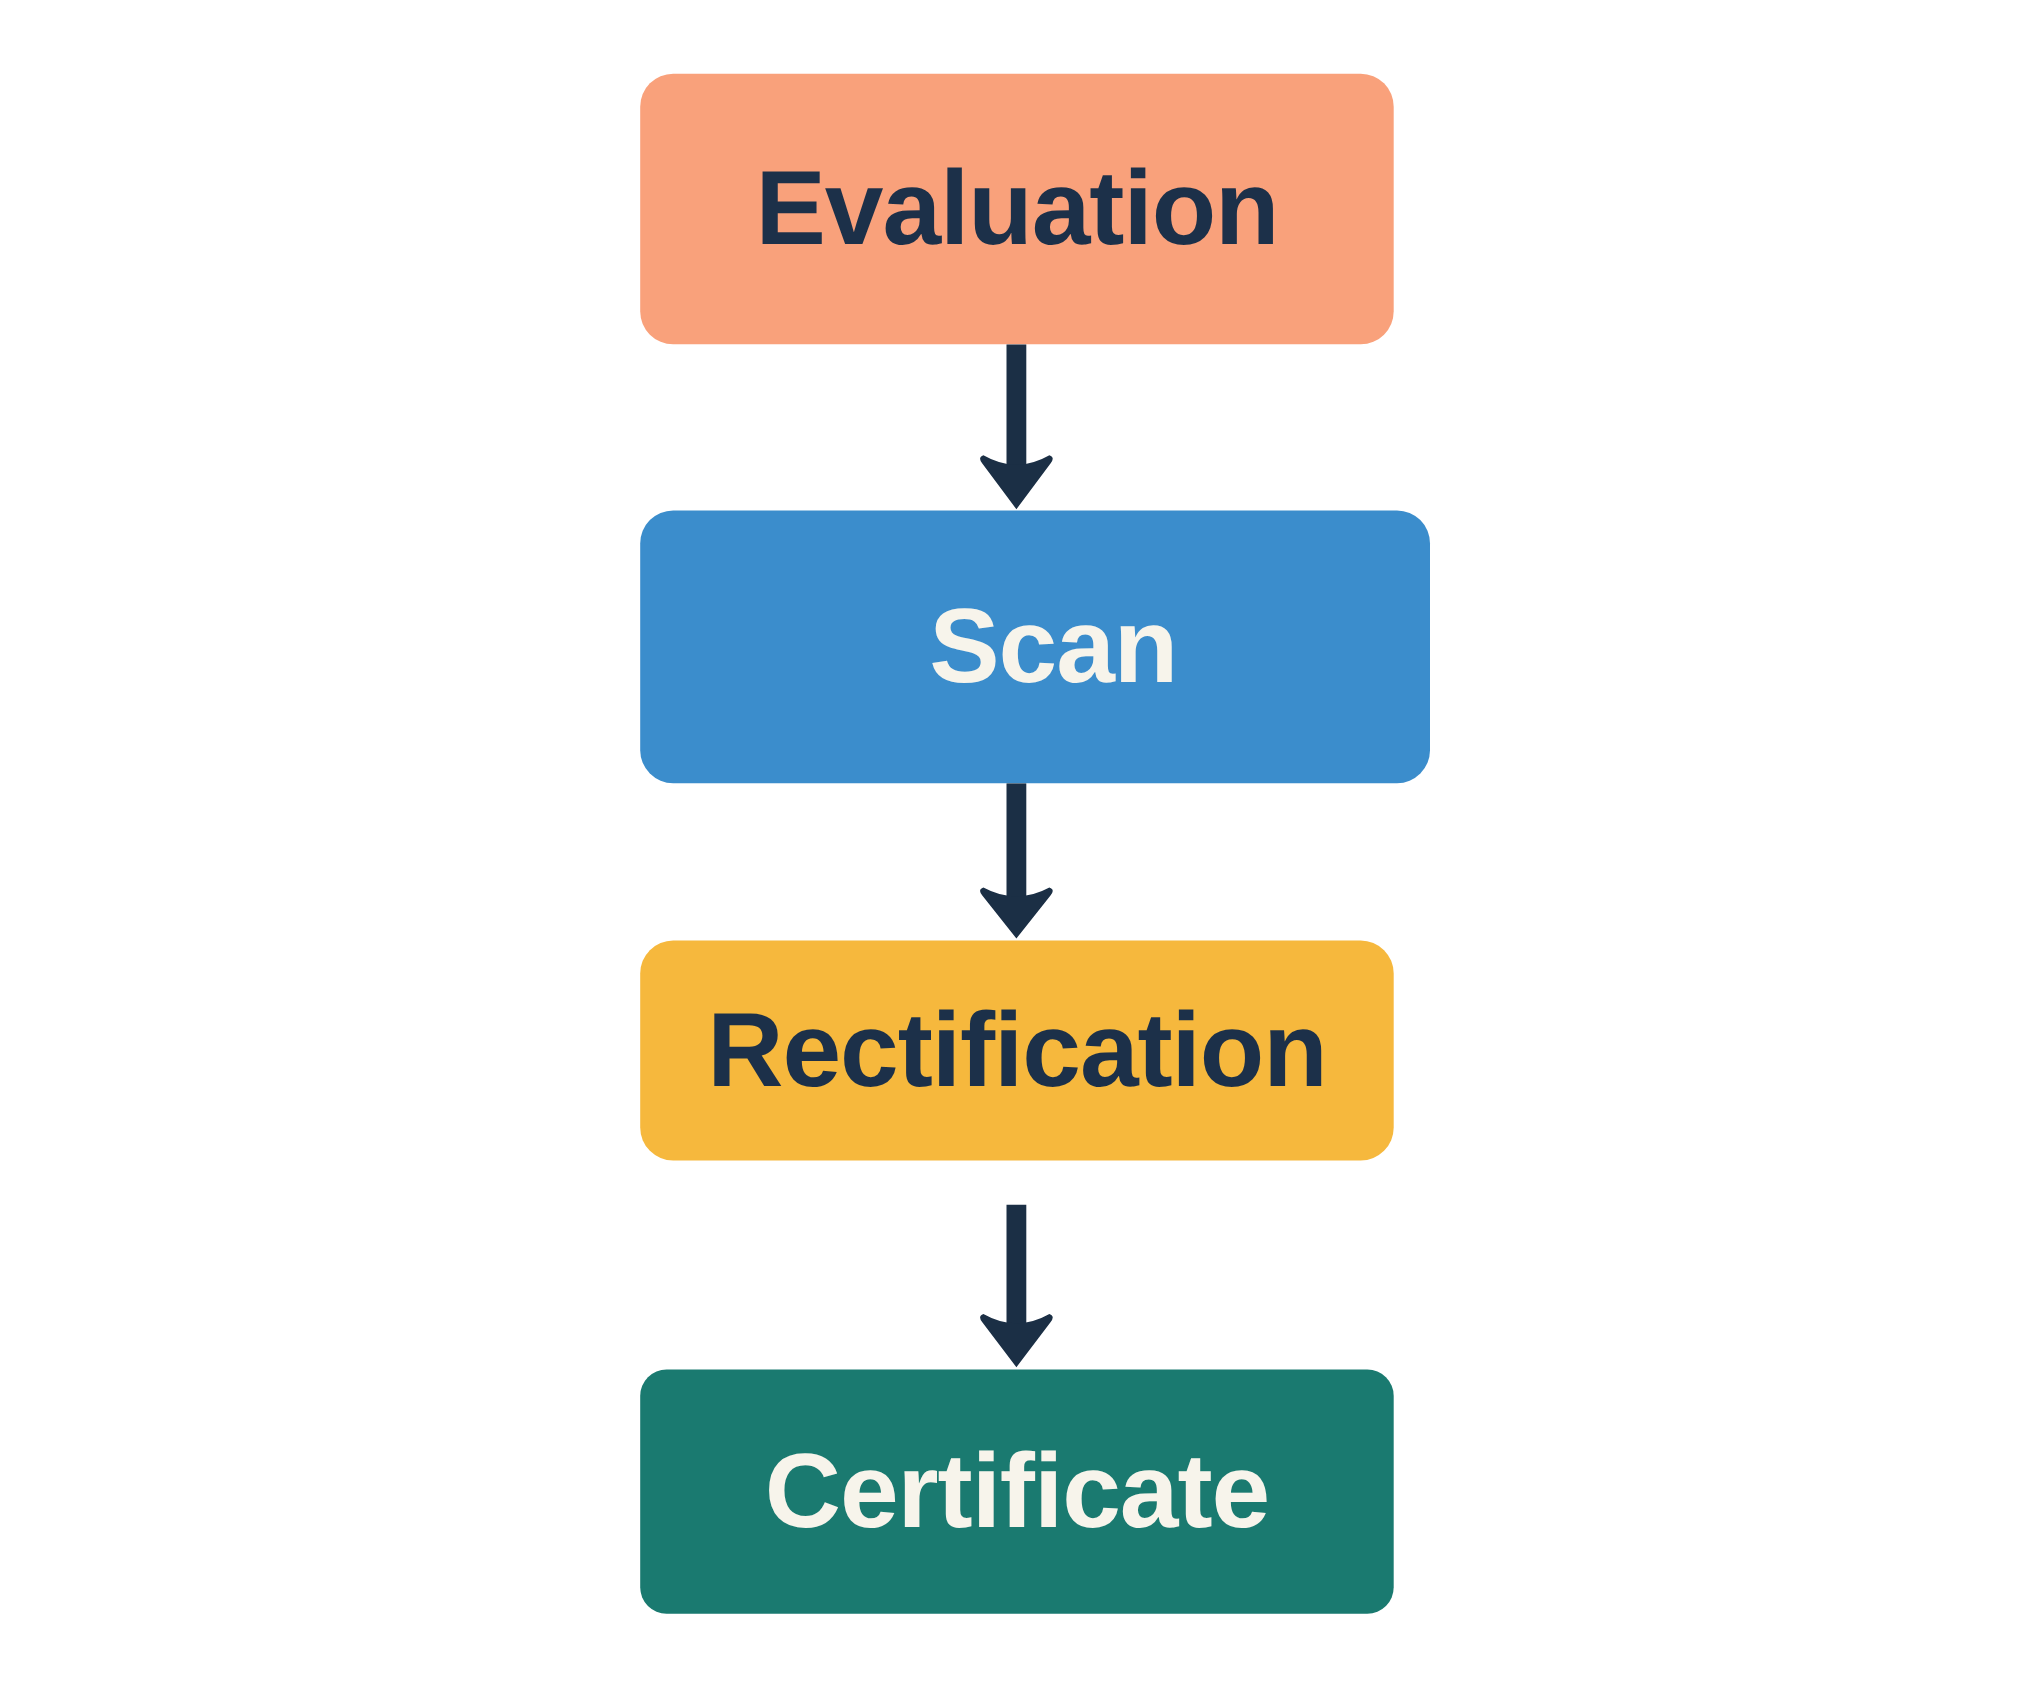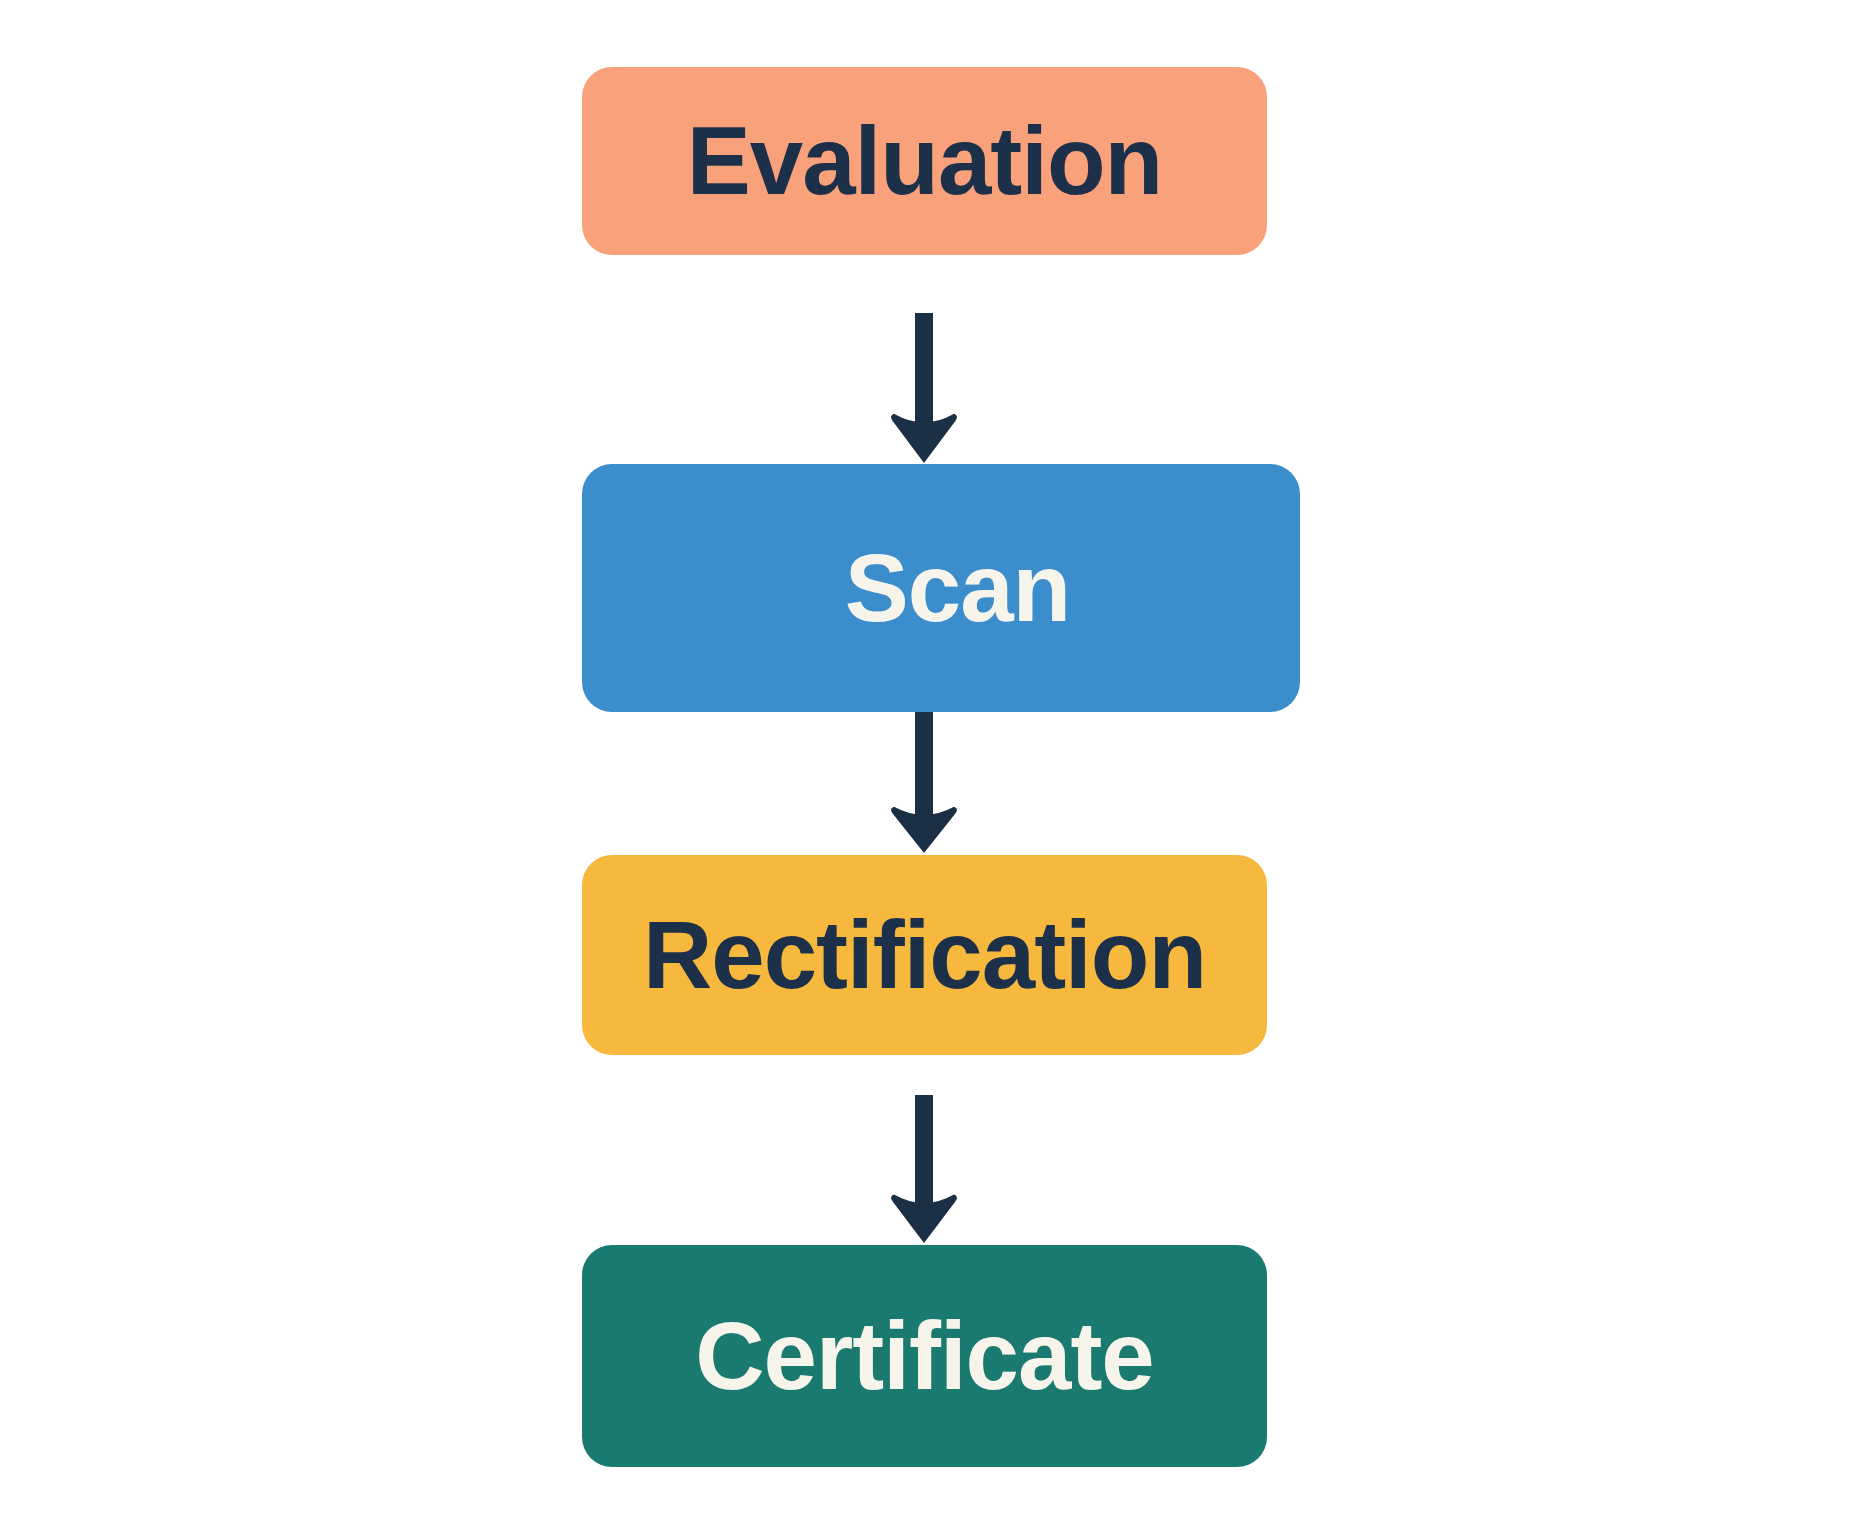--- a/index.html
+++ b/index.html
@@ -27,24 +27,24 @@
     align-items: center;
     justify-content: center;
   }
   .node-label {
     font-size: 96px;
     font-weight: 700;
     letter-spacing: -1px;
     line-height: 1;
     white-space: nowrap;
   }
-  .node-evaluation    { top: 67px;   height: 188px; }
+  .node-evaluation    { top: 67px;   height: 246px; }
   .node-scan          { top: 464px;  height: 248px; padding-left: 33px; }
   .node-rectification { top: 855px;  height: 200px; align-items: center; }
-  .node-certificate   { top: 1245px; height: 222px; }
+  .node-certificate   { top: 1245px; height: 222px; border-radius: 24px; }
 
   .arrow {
     position: absolute;
     left: 884px;
     width: 80px;
     display: block;
   }
   .arrow-1 { top: 313px;  height: 152px; }
   .arrow-2 { top: 712px;  height: 143px; }
   .arrow-3 { top: 1095px; height: 150px; }

